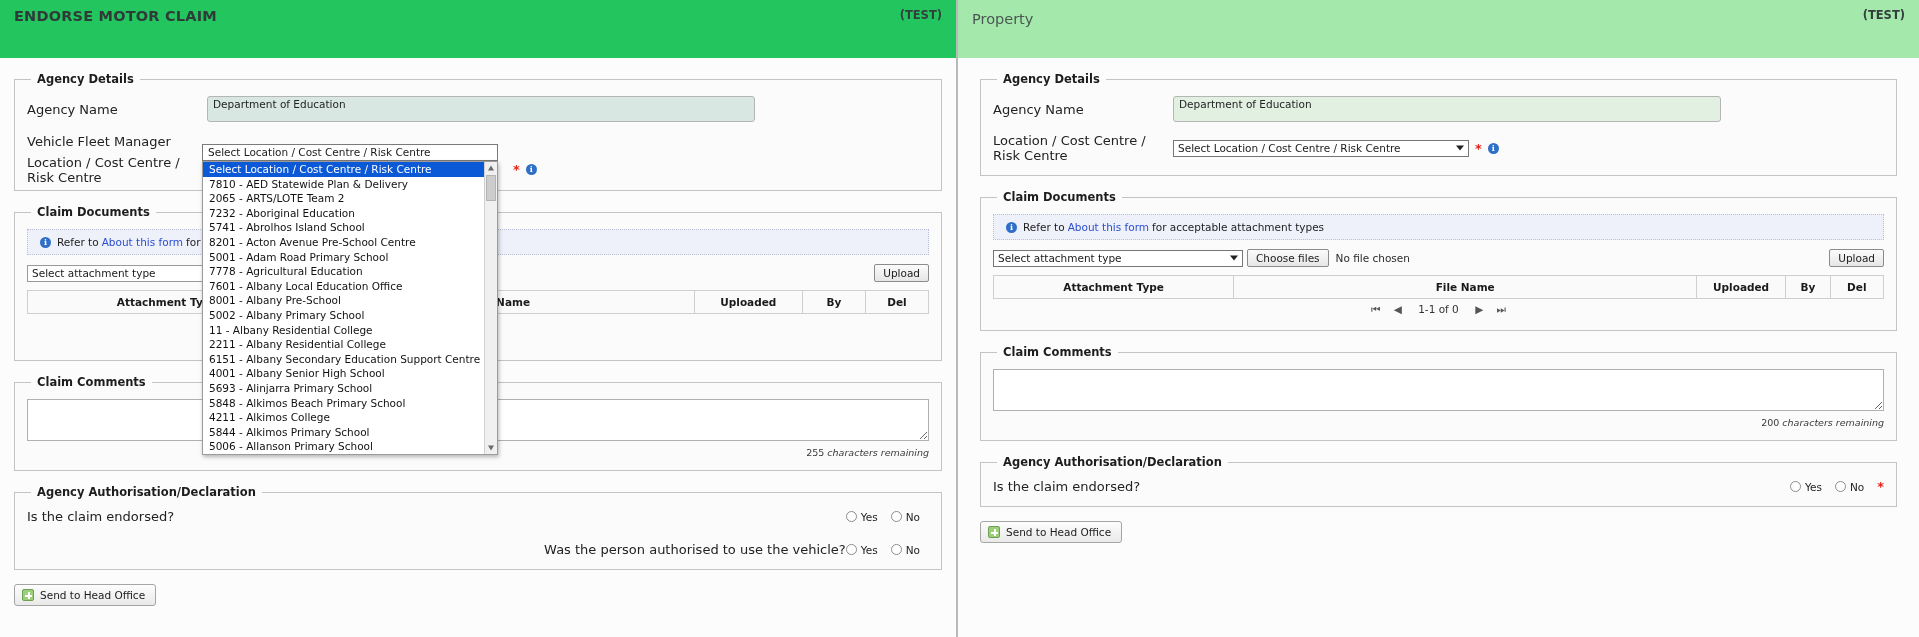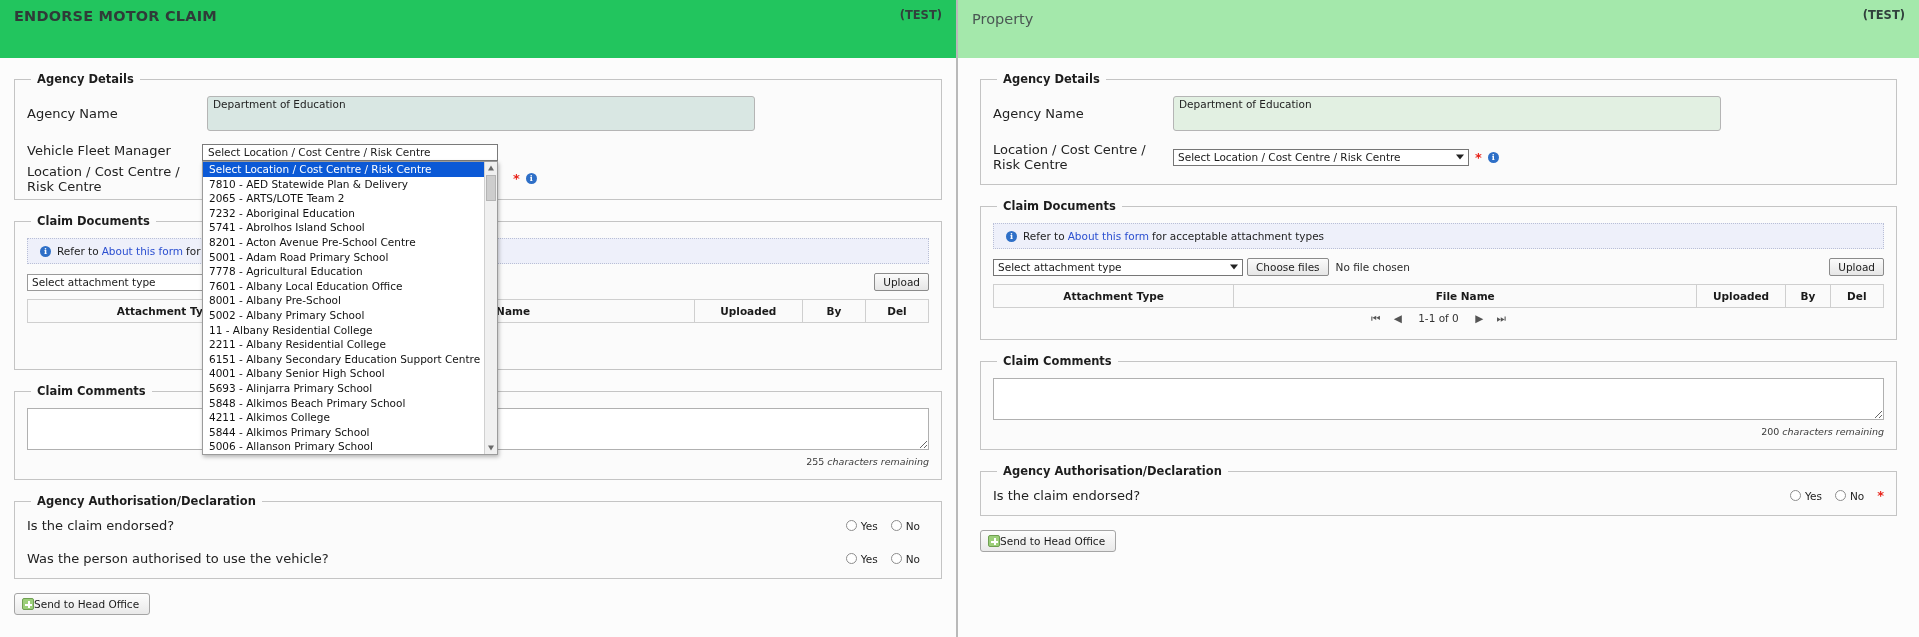--- a/index.html
+++ b/index.html
@@ -47,21 +47,21 @@
     font-weight: bold; font-size: 11.5px; color: #1d1d1d;
     padding: 0 6px; margin-left: 4px;
   }
 
   .row { display: flex; align-items: center; margin-bottom: 11px; }
   .row:last-child { margin-bottom: 0; }
   .lbl { font-size: 13px; color: #222; }
 
   .inp {
     border: 1px solid #b5b5b5; border-radius: 3px;
-    height: 35px; line-height: 15px;
+    height: 26px; line-height: 15px;
     padding: 0 5px; font-size: 10.5px; color: #232323;
     background: #ffffff;
   }
   .inp.readonly-teal  { background: #d9e7e3; }
   .inp.readonly-green { background: #e2f0e2; }
 
   .req { color: #e8231a; font-size: 13px; font-weight: bold; margin-left: 6px; }
 
   .info-dot {
     display: inline-block; width: 11px; height: 11px; border-radius: 50%;
@@ -164,21 +164,21 @@
   
   .radio-grp { display: flex; align-items: center; gap: 4px; }
   .radio {
     width: 11px; height: 11px; border: 1px solid #8d8d8d; border-radius: 50%;
     background: #fff; display: inline-block;
   }
   .radio-lbl { font-size: 10.5px; color: #222; margin-right: 9px; }
 
   
   .send-btn {
-    display: inline-flex; align-items: center; 
+    display: inline-flex; align-items: center; gap: 6px;
     border: 1px solid #a5a5a5; background: linear-gradient(#fdfdfd,#e9e9e9);
     padding: 4px 10px 4px 7px; border-radius: 3px;
     font-size: 10.5px; color: #1b1b1b;
   }
   .plus-icon {
     width: 12px; height: 12px; background: #9ccf7a;
     border: 1px solid #6f9f52; border-radius: 2px; position: relative;
   }
   .plus-icon::before, .plus-icon::after {
     content: ""; position: absolute; background: #fff;
@@ -273,21 +273,21 @@
           <div class="lbl" style="flex:1;">Is the claim endorsed?</div>
           <div class="radio-grp">
             <span class="radio"></span>
             <span class="radio-lbl">Yes</span>
             <span class="radio"></span>
             <span class="radio-lbl">No</span>
           </div>
         </div>
 
         <div class="row">
-          <div class="lbl" style="flex:1;">Was the person authorised to use the vehicle?</div>
+          <div class="lbl" style="flex:1;text-align:right;">Was the person authorised to use the vehicle?</div>
           <div class="radio-grp">
             <span class="radio"></span>
             <span class="radio-lbl">Yes</span>
             <span class="radio"></span>
             <span class="radio-lbl">No</span>
           </div>
         </div>
       </fieldset>
 
       <div class="send-btn">

